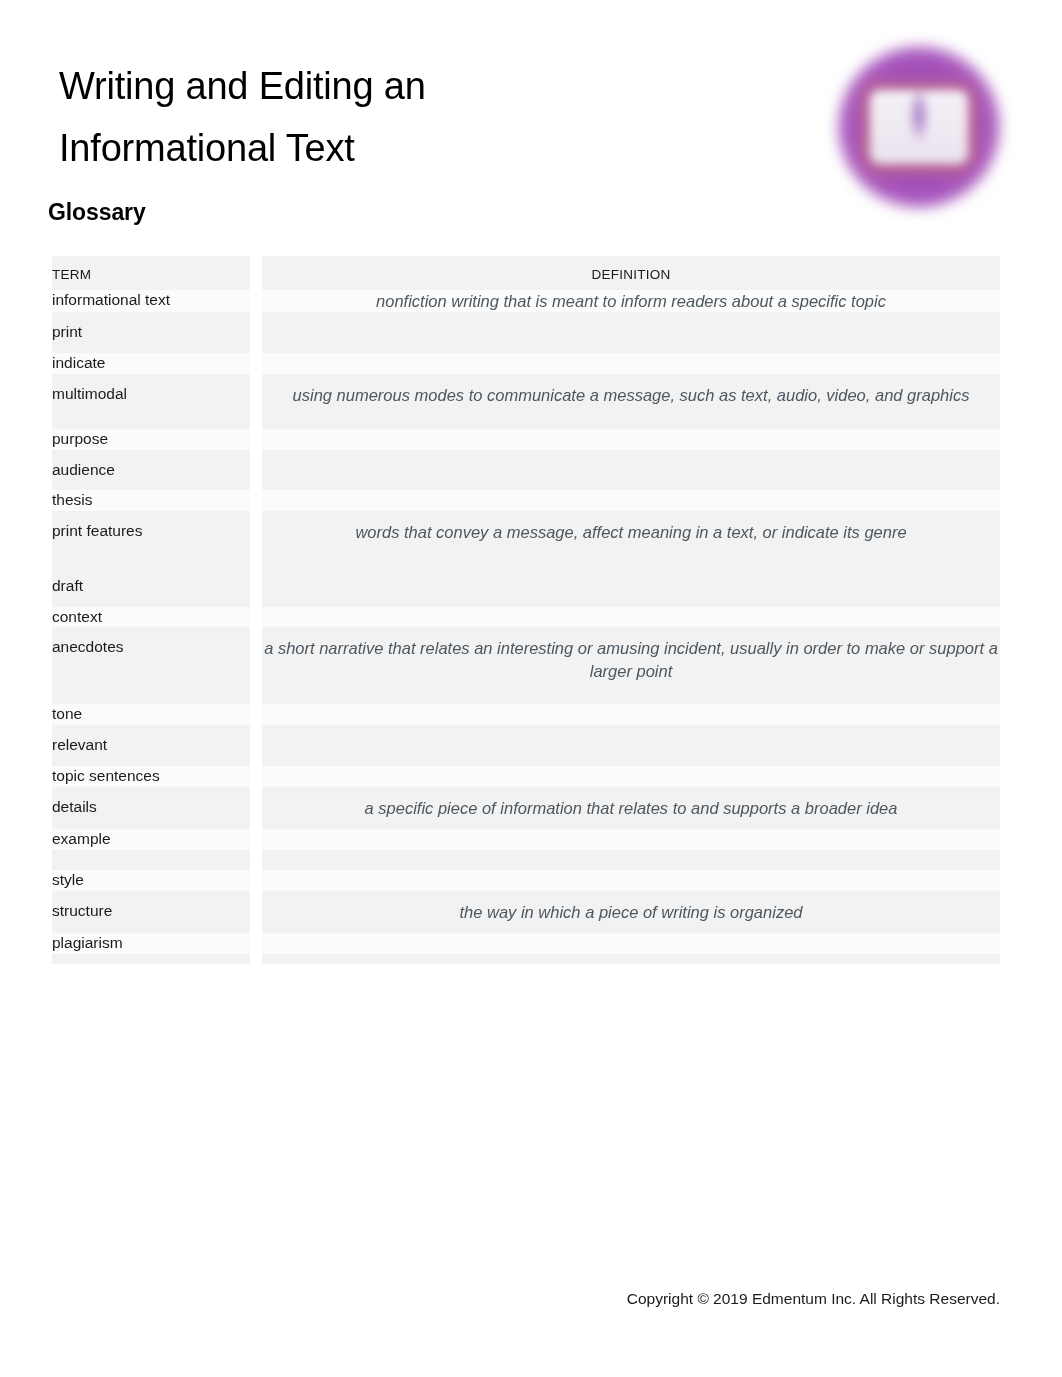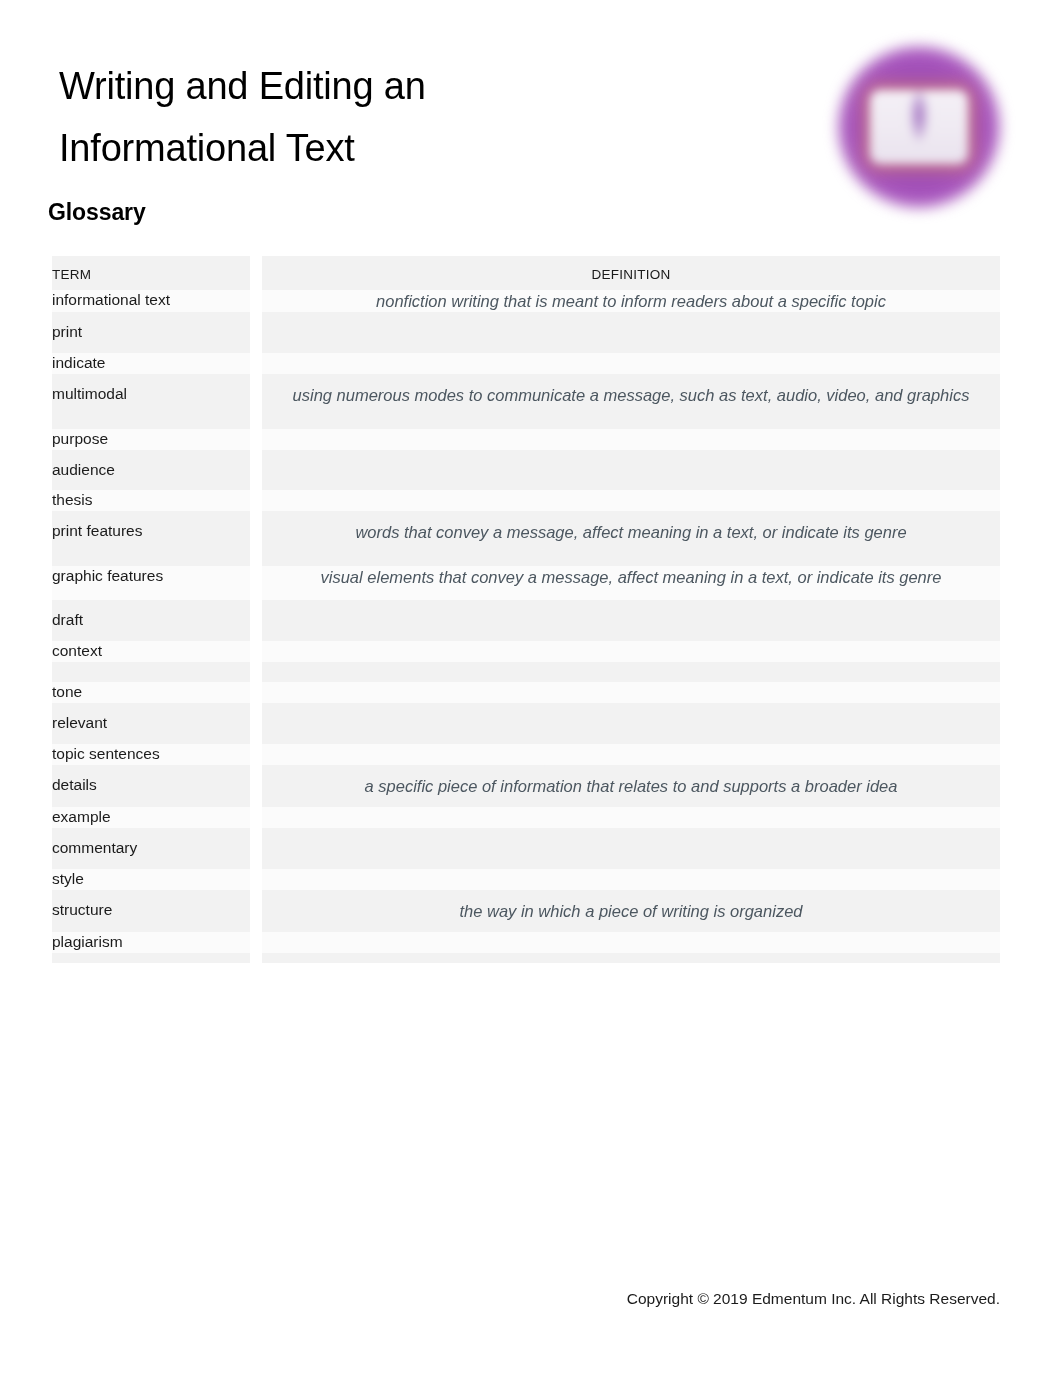--- a/index.html
+++ b/index.html
@@ -255,25 +255,20 @@
         <tr class="band-a r-tall">
           <td class="cell-term band-a">print features</td>
           <td class="cell-gap"></td>
           <td class="cell-def band-a">words that convey a message, affect meaning in a text, or indicate its genre</td>
         </tr>
         <tr class="spacer-row">
           <td class="band-a"></td>
           <td class="cell-gap"></td>
           <td class="band-a"></td>
         </tr>
-        <tr class="band-b r-tall">
-          <td class="cell-term band-b">graphic features</td>
-          <td class="cell-gap"></td>
-          <td class="cell-def band-b">visual elements that convey a message, affect meaning in a text, or indicate its genre</td>
-        </tr>
         <tr class="spacer-row">
           <td class="band-b"></td>
           <td class="cell-gap"></td>
           <td class="band-b"></td>
         </tr>
         <tr class="band-a">
           <td class="cell-term band-a">draft</td>
           <td class="cell-gap"></td>
           <td class="cell-def band-a"></td>
         </tr>
@@ -285,20 +280,25 @@
         <tr class="band-b">
           <td class="cell-term band-b">context</td>
           <td class="cell-gap"></td>
           <td class="cell-def band-b"></td>
         </tr>
         <tr class="spacer-row">
           <td class="band-b"></td>
           <td class="cell-gap"></td>
           <td class="band-b"></td>
         </tr>
+        <tr class="band-a r-tall">
+          <td class="cell-term band-a">anecdotes</td>
+          <td class="cell-gap"></td>
+          <td class="cell-def band-a">a short narrative that relates an interesting or amusing incident, usually in order to make or support a larger point</td>
+        </tr>
         <tr class="spacer-row">
           <td class="band-a"></td>
           <td class="cell-gap"></td>
           <td class="band-a"></td>
         </tr>
         <tr class="band-b">
           <td class="cell-term band-b">tone</td>
           <td class="cell-gap"></td>
           <td class="cell-def band-b"></td>
         </tr>
@@ -339,25 +339,20 @@
         </tr>
         <tr class="band-b">
           <td class="cell-term band-b">example</td>
           <td class="cell-gap"></td>
           <td class="cell-def band-b"></td>
         </tr>
         <tr class="spacer-row">
           <td class="band-b"></td>
           <td class="cell-gap"></td>
           <td class="band-b"></td>
-        </tr>
-        <tr class="band-a">
-          <td class="cell-term band-a">commentary</td>
-          <td class="cell-gap"></td>
-          <td class="cell-def band-a"></td>
         </tr>
         <tr class="spacer-row">
           <td class="band-a"></td>
           <td class="cell-gap"></td>
           <td class="band-a"></td>
         </tr>
         <tr class="band-b">
           <td class="cell-term band-b">style</td>
           <td class="cell-gap"></td>
           <td class="cell-def band-b"></td>

